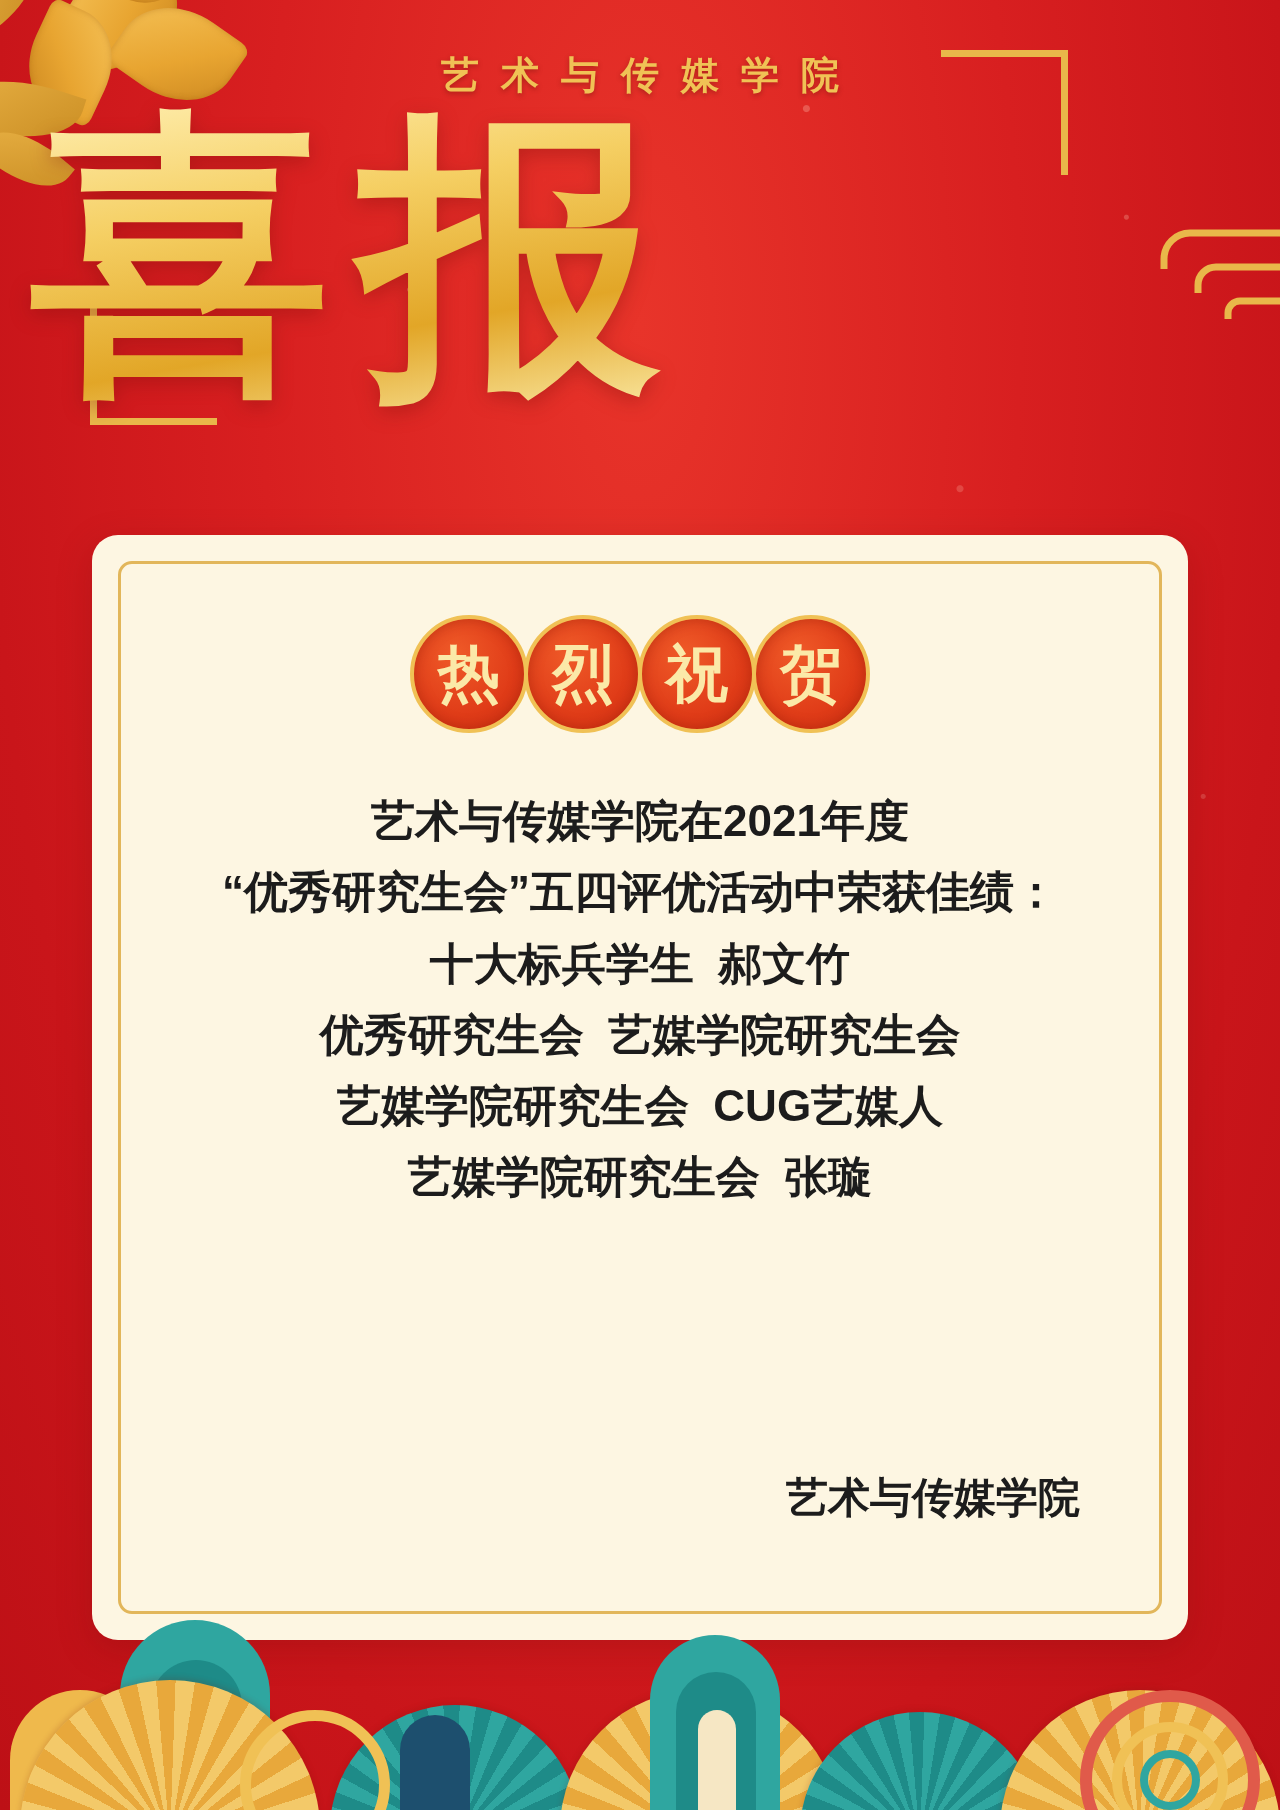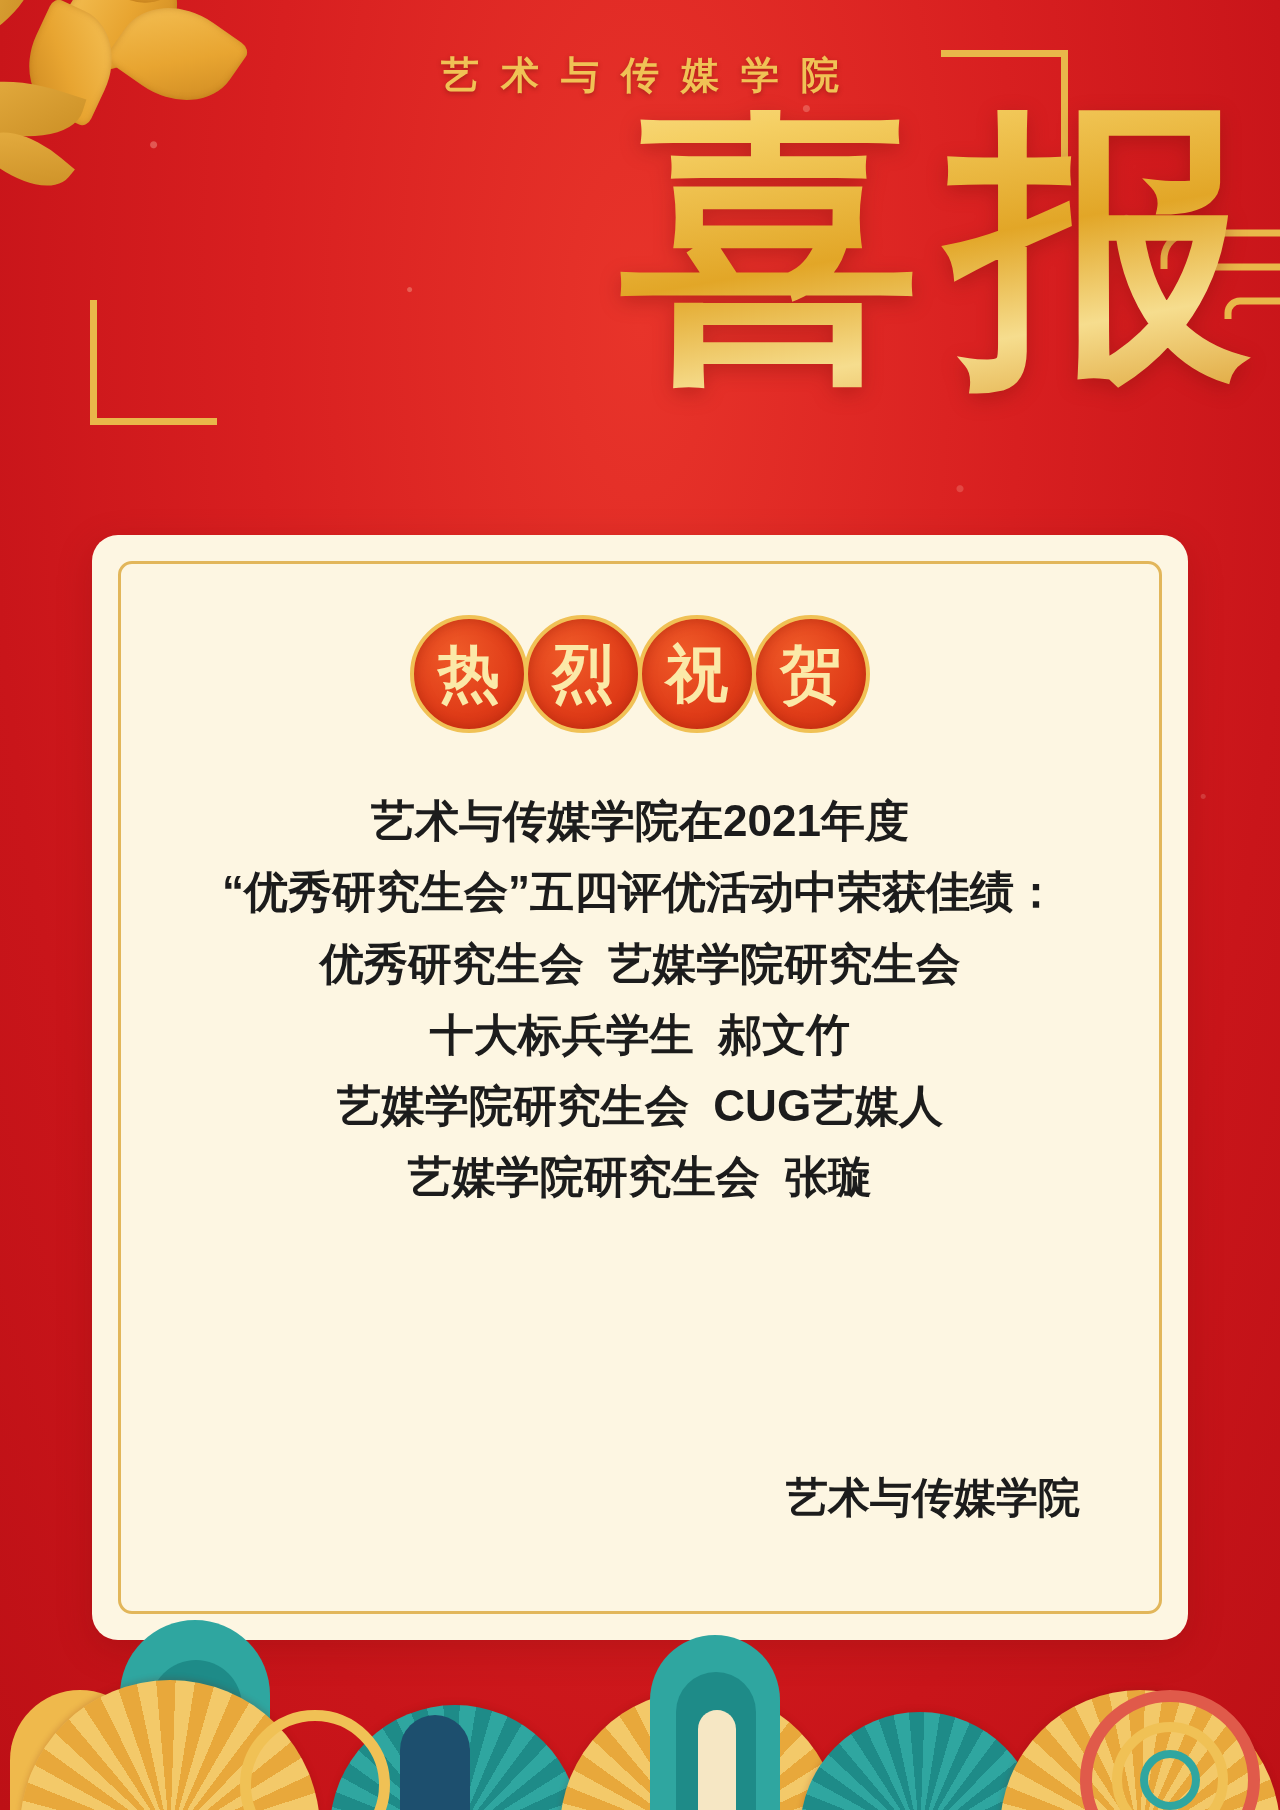--- a/index.html
+++ b/index.html
@@ -96,25 +96,25 @@
     color: #f0c255;
     font-size: 38px;
     letter-spacing: 22px;
     text-indent: 22px;
     font-weight: bold;
     text-shadow: 0 2px 5px rgba(110,20,10,0.45);
   }
   
   .xibao {
     position: absolute;
-    top: 110px;
+    top: 102px;
     left: 0;
     right: 0;
-    text-align: right;
-    font-family: Liberation Mono, monospace;
+    text-align: left;
+    font-family: Liberation Serif, serif;
     font-weight: bold;
     font-size: 300px;
     line-height: 1.05;
     letter-spacing: 30px;
     text-indent: 30px;
     background: linear-gradient(170deg, #fff0b4 0%, #f5cf63 28%, #e2a627 55%, #f6dd8e 75%, #d79321 100%);
     -webkit-background-clip: text;
     background-clip: text;
     color: transparent;
     filter: drop-shadow(0 6px 10px rgba(120,15,10,0.35));
@@ -266,22 +266,22 @@
     <div class="badges">
       <div class="badge">热</div>
       <div class="badge">烈</div>
       <div class="badge">祝</div>
       <div class="badge">贺</div>
     </div>
 
     <div class="body-text">
       <div class="body-line">艺术与传媒学院在2021年度</div>
       <div class="body-line">“优秀研究生会”五四评优活动中荣获佳绩：</div>
+      <div class="body-line">十大标兵学生  郝文竹</div>
       <div class="body-line">优秀研究生会  艺媒学院研究生会</div>
-      <div class="body-line">十大标兵学生  郝文竹</div>
       <div class="body-line">艺媒学院研究生会  CUG艺媒人</div>
       <div class="body-line">艺媒学院研究生会  张璇</div>
     </div>
 
     <div class="signature">
       <div>艺术与传媒学院</div>
     </div>
   </div>
 
   <div class="bottom-deco">

